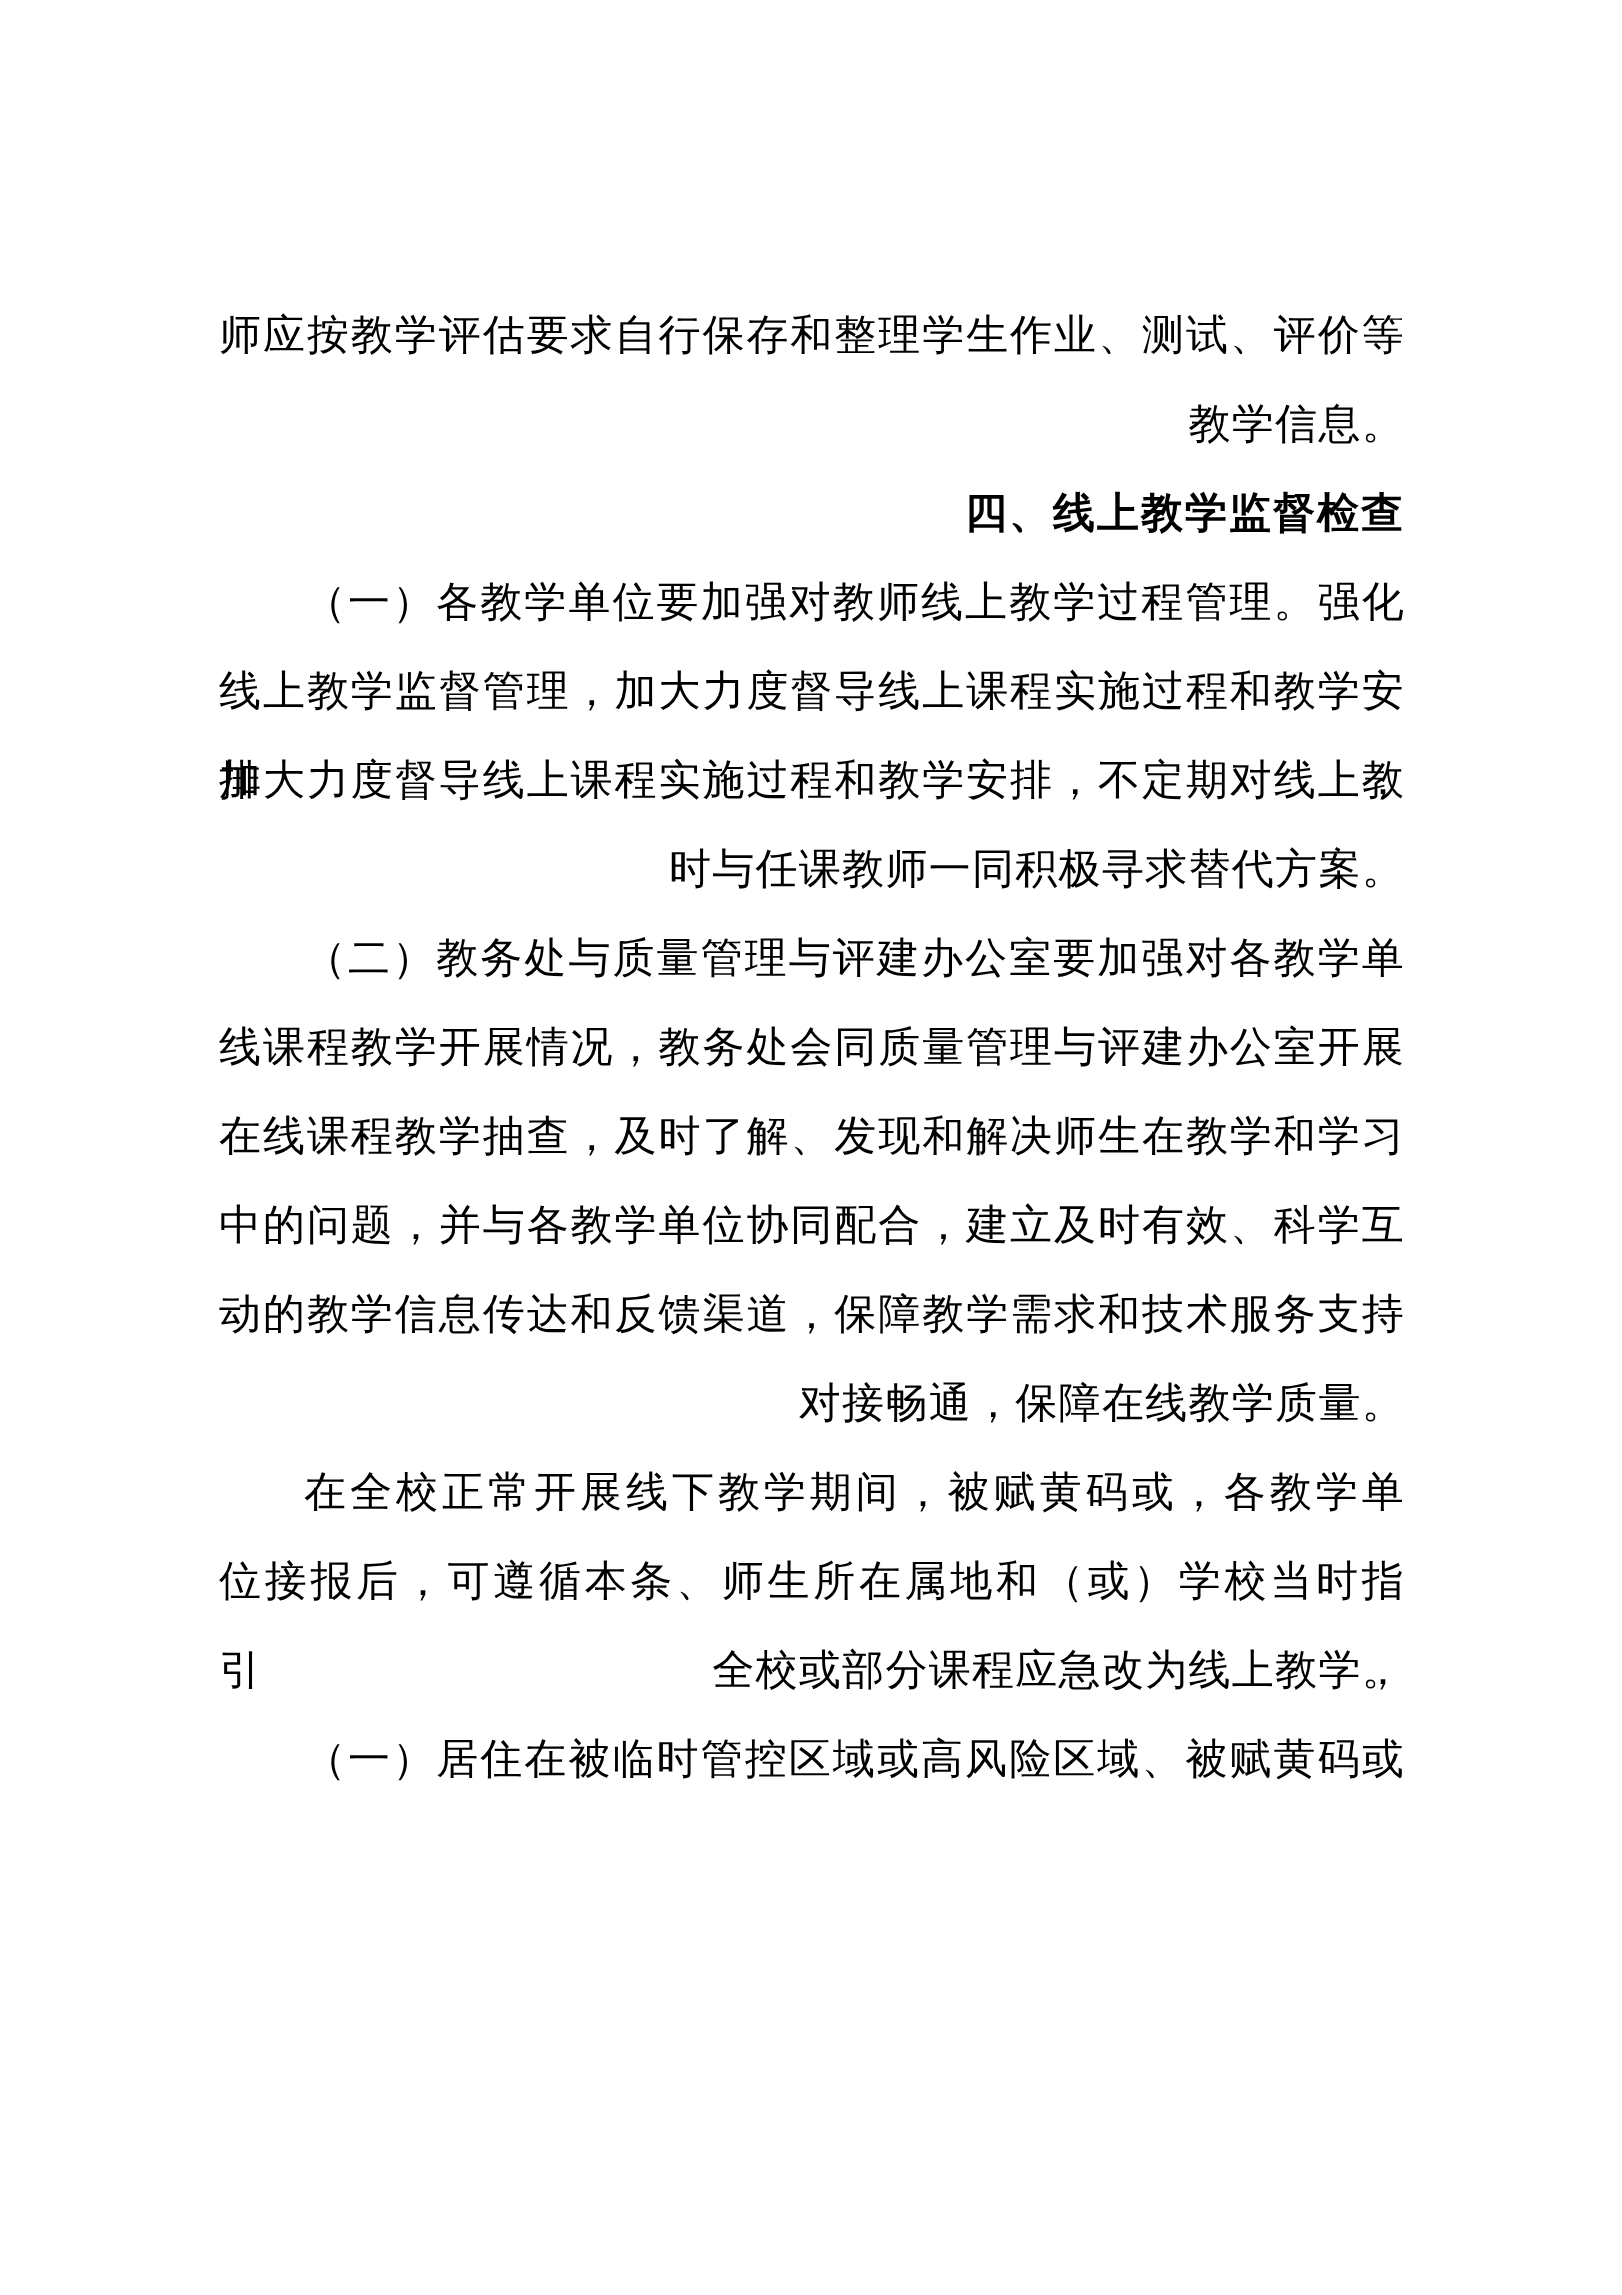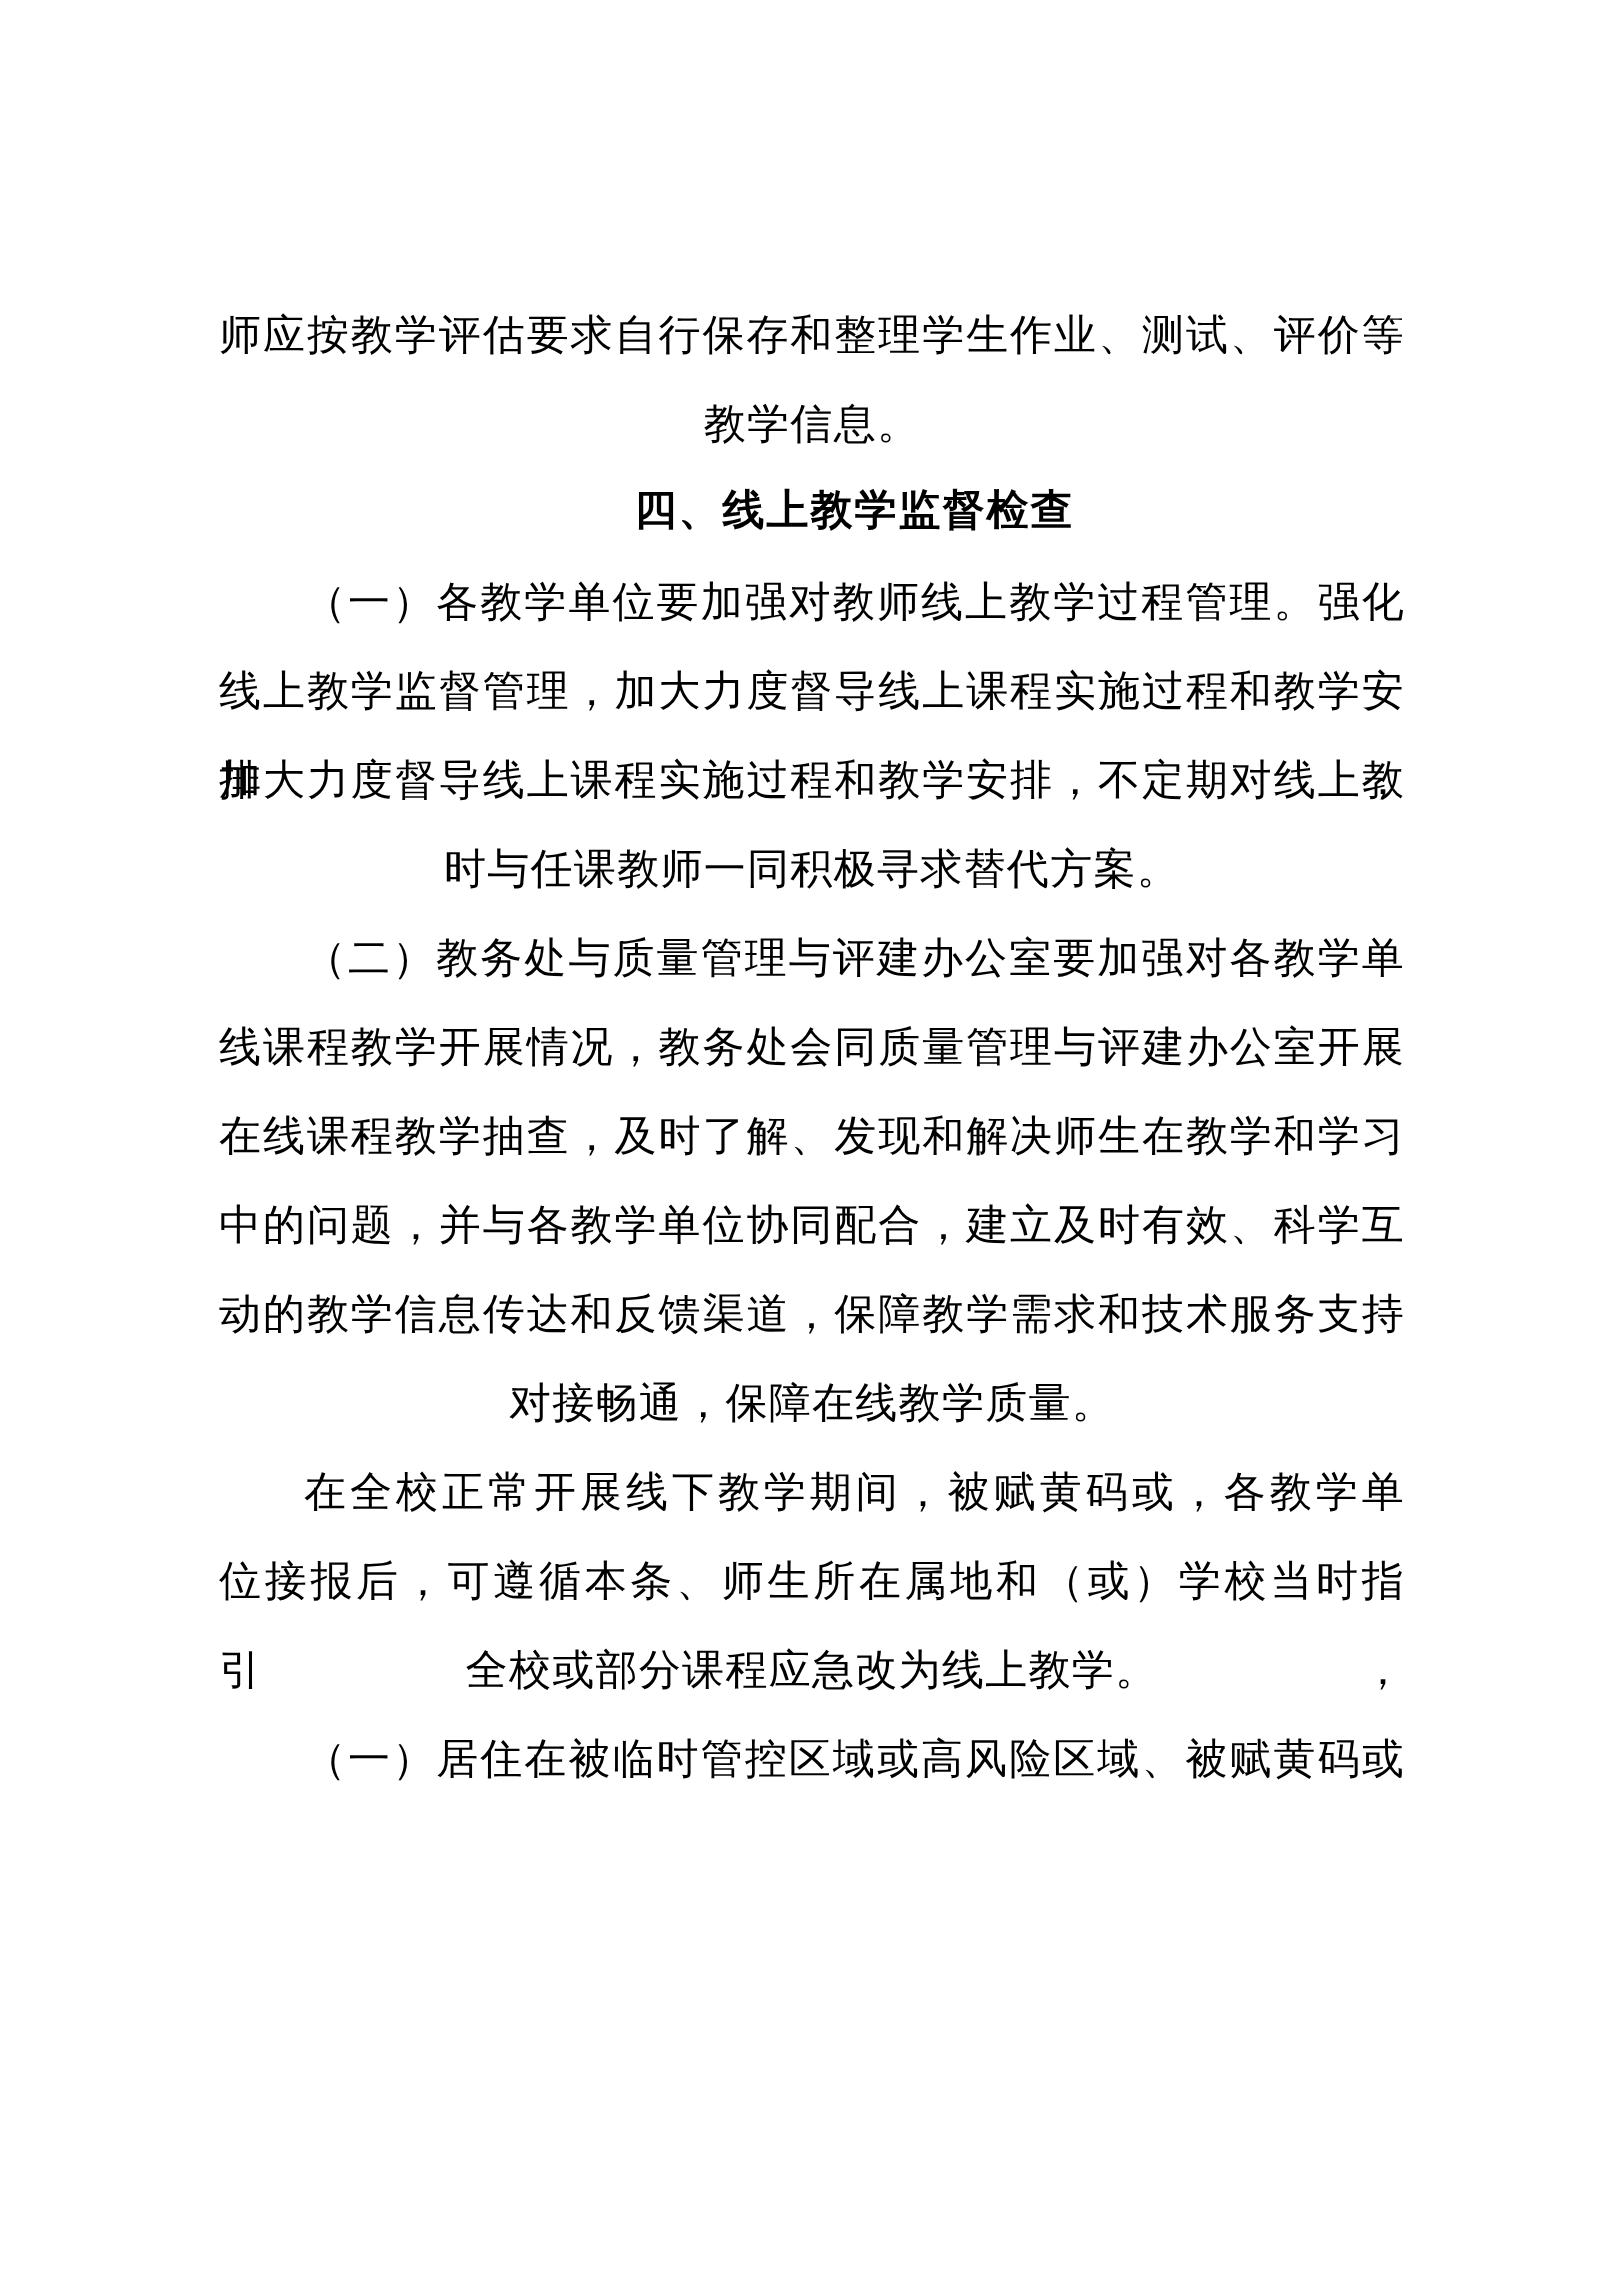--- a/index.html
+++ b/index.html
@@ -25,33 +25,33 @@
   .content {
     position: absolute;
     left: 219px;
     top: 291px;
     width: 1186px;
   }
   .line {
     height: 89px;
     line-height: 89px;
     font-size: 42px;
-    text-align: center;
+    text-align: right;
     letter-spacing: 1.3px;
   }
   .line.justify {
     text-align: justify;
     text-align-last: justify;
     text-justify: inter-character;
   }
   .line.indent {
     text-indent: 85px;
   }
   .line.heading {
-    font-family: Liberation Mono, monospace;
+    font-family: Liberation Serif, serif;
     font-weight: bold;
     letter-spacing: 2px;
   }
   .footer {
     position: absolute;
     left: 216px;
     top: 2112px;
     font-size: 37px;
     letter-spacing: 6.5px;
     font-family: "Liberation Serif", "DejaVu Serif", serif;

